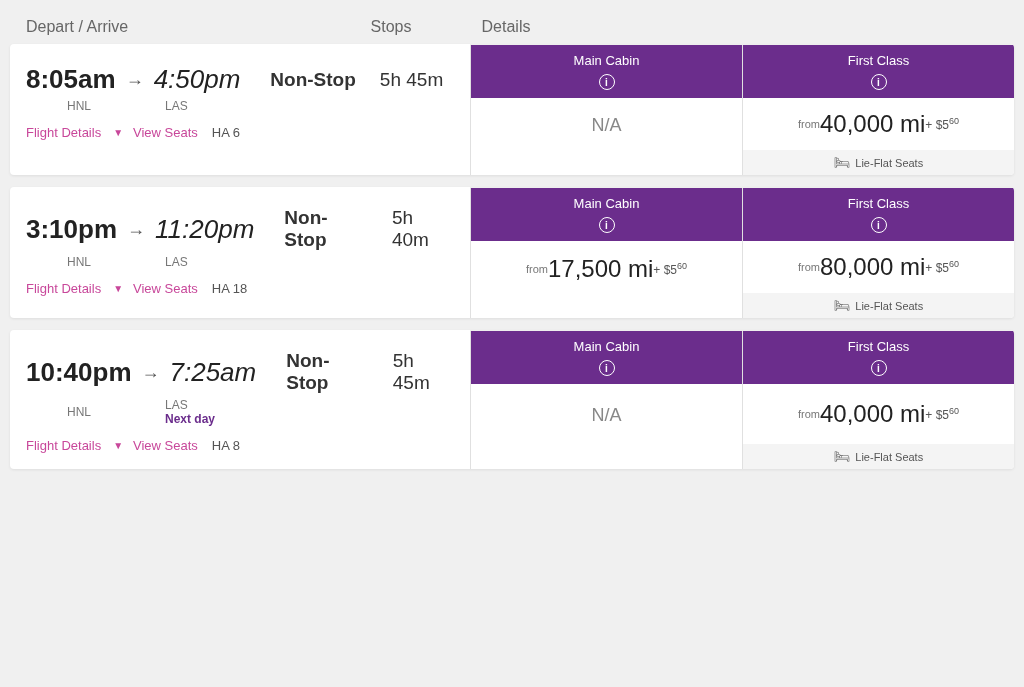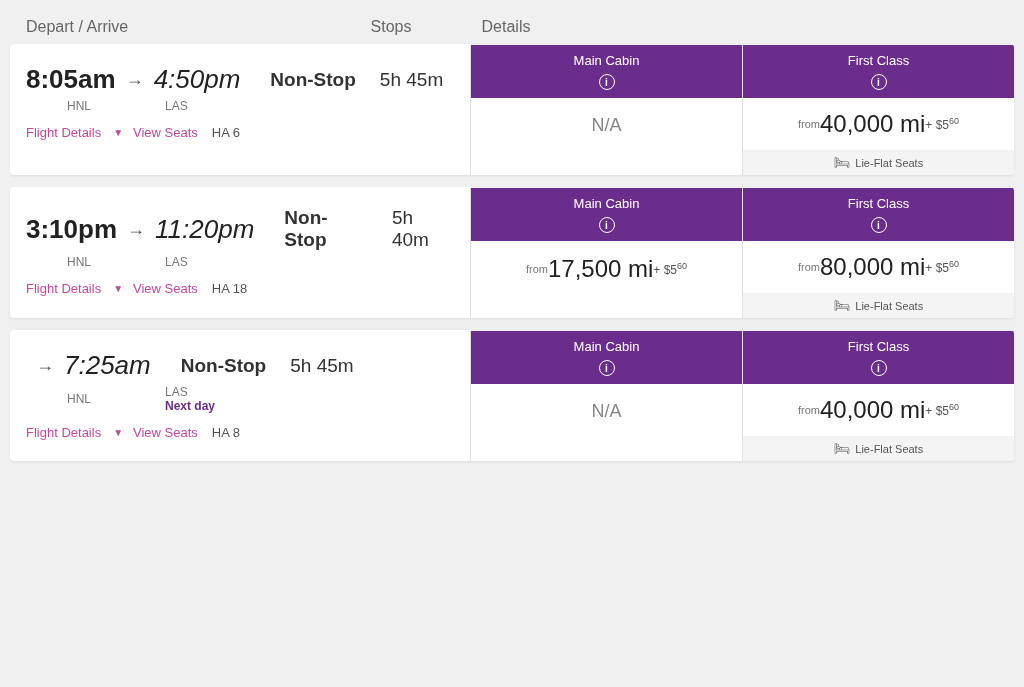--- a/index.html
+++ b/index.html
@@ -355,20 +355,21 @@
               <span class="lie-flat-icon">🛏</span>
               <span>Lie-Flat Seats</span>
             </div>
           </div>
         </div>
       </div>
     </div>
     <div class="flight-card">
       <div class="flight-left">
         <div class="flight-times">
+          <span class="time-depart">10:40pm</span>
           <span class="arrow-icon">→</span>
           <span class="time-arrive">7:25am</span>
           <span class="stops-label">Non-Stop</span>
           <span class="duration-label">5h 45m</span>
         </div>
         <div class="airports-row">
           <span class="airport-depart">HNL</span>
           <span class="arrow-gap"></span>
           <div><span class="airport-arrive">LAS</span><div class="airport-next-day">Next day</div></div>
         </div>

